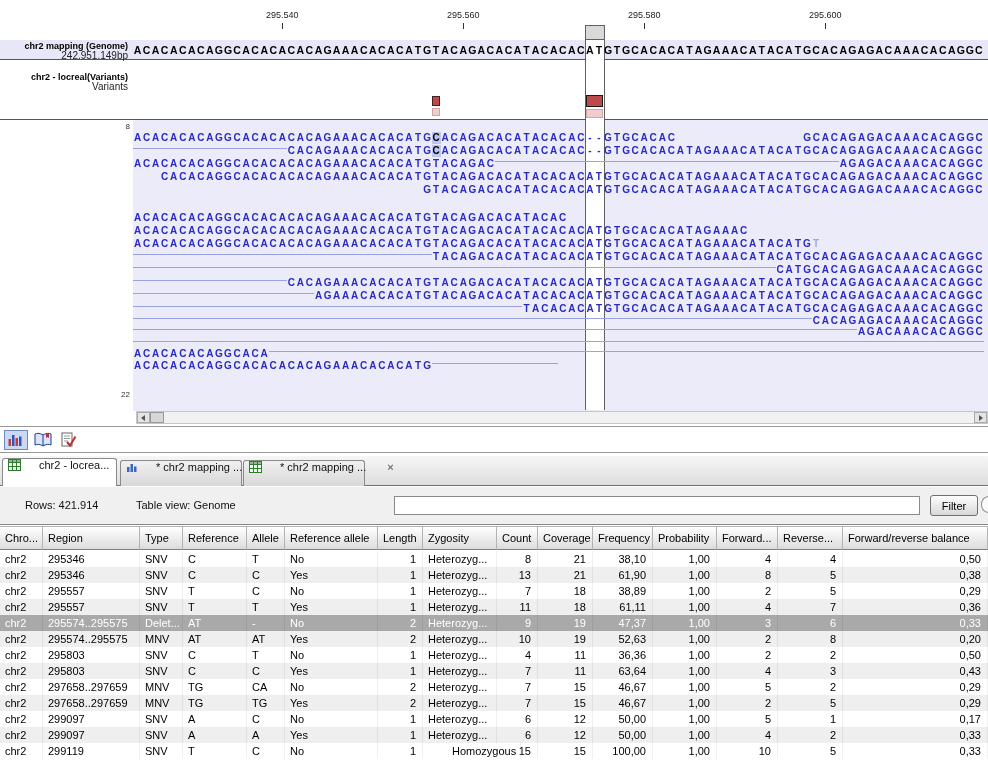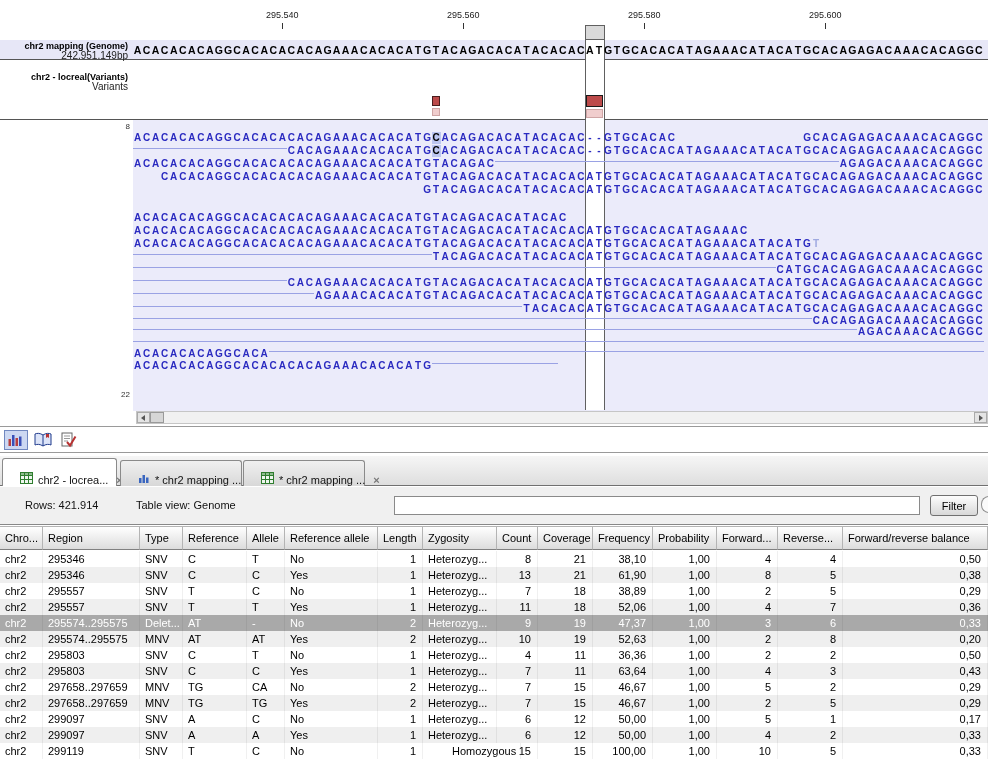--- a/index.html
+++ b/index.html
@@ -44,21 +44,21 @@
 
   
   #toolbar{position:absolute;left:0;top:426px;width:988px;height:27px;background:#fff;
            border-top:1px solid #9a9a9a;border-bottom:1px solid #9a9a9a;}
   .tool{position:absolute;top:3px;width:24px;height:20px;display:flex;align-items:center;justify-content:center;}
   .tool.selected{background:#ccd8f2;border:1px solid #7088c0;}
 
   
   #tabbar{position:absolute;left:0;top:456px;width:988px;height:30px;
           background:linear-gradient(#f6f6f6,#dedede);border-bottom:1px solid #707070;}
-  .tab{position:absolute;display:flex;align-items:flex-end;gap:5px;padding:0 17px;font-size:11px;color:#111;
+  .tab{position:absolute;display:flex;align-items:flex-start;gap:18px;padding:0 5px;font-size:11px;color:#111;
        border:1px solid #8a8a8a;border-bottom:none;border-radius:3px 3px 0 0;}
   .tab.active{background:#fff;top:2px;height:28px;}
   .tab.inactive{background:linear-gradient(#f0f0f0,#d8d8d8);top:4px;height:26px;}
   .tab-close{font-weight:bold;color:#777;font-size:11px;margin-left:3px;}
   .tab-label{white-space:nowrap;}
 
   
   #filterbar{position:absolute;left:0;top:487px;width:988px;height:38px;background:#f0f0f0;
              border-bottom:1px solid #888;}
   .fb-text{position:absolute;top:12px;font-size:11px;color:#111;}
@@ -318,21 +318,21 @@
           <div class="td left" style="left: 0px; width: 43px;">chr2</div>
           <div class="td left" style="left: 43px; width: 97px;">295557</div>
           <div class="td left" style="left: 140px; width: 43px;">SNV</div>
           <div class="td left" style="left: 183px; width: 64px;">T</div>
           <div class="td left" style="left: 247px; width: 38px;">T</div>
           <div class="td left" style="left: 285px; width: 93px;">Yes</div>
           <div class="td right" style="left: 378px; width: 45px;">1</div>
           <div class="td left" style="left: 423px; width: 74px;">Heterozyg...</div>
           <div class="td right" style="left: 497px; width: 41px;">11</div>
           <div class="td right" style="left: 538px; width: 55px;">18</div>
-          <div class="td right" style="left: 593px; width: 60px;">52,06</div>
+          <div class="td right" style="left: 593px; width: 60px;">61,11</div>
           <div class="td right" style="left: 653px; width: 64px;">1,00</div>
           <div class="td right" style="left: 717px; width: 61px;">4</div>
           <div class="td right" style="left: 778px; width: 65px;">7</div>
           <div class="td right" style="left: 843px; width: 145px;">0,36</div>
         </div>
         <div class="tr selected" style="top: 89px;">
           <div class="td left" style="left: 0px; width: 43px;">chr2</div>
           <div class="td left" style="left: 43px; width: 97px;">295574..295575</div>
           <div class="td left" style="left: 140px; width: 43px;">Delet...</div>
           <div class="td left" style="left: 183px; width: 64px;">AT</div>

